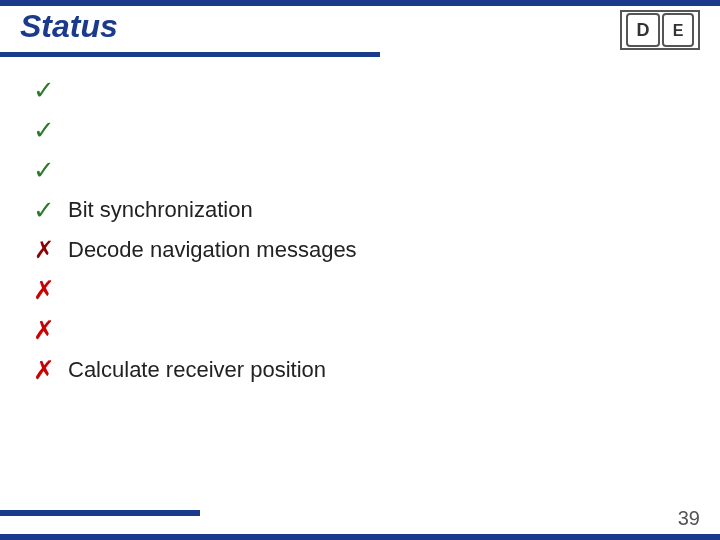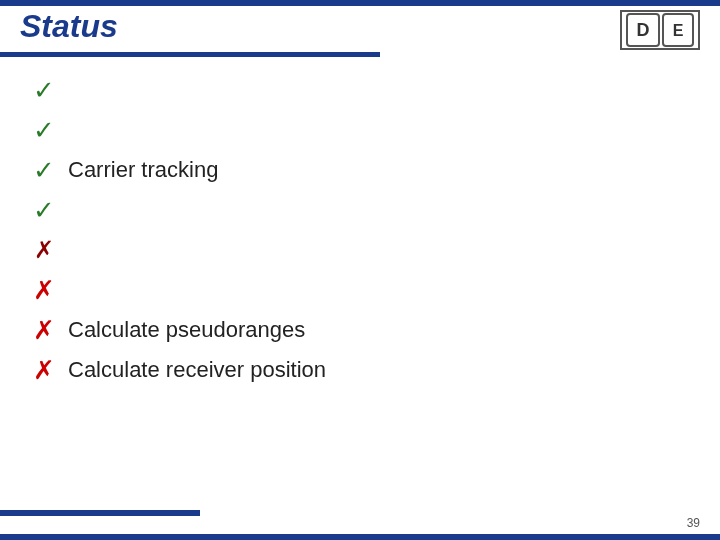--- a/index.html
+++ b/index.html
@@ -140,21 +140,21 @@
     .item-label {
       font-size: 22px;
       color: #222;
     }
 
     
     .page-number {
       position: absolute;
       bottom: 10px;
       right: 20px;
-      font-size: 12px;
+      font-size: 20px;
       color: #555;
       margin-top: 46px;
     }
   </style>
 </head>
 <body>
 
 <div class="slide">
 
   <div class="top-bar"></div>
@@ -179,38 +179,38 @@
     <div class="list-item">
       <span class="check-icon check-green">✓</span>
     </div>
 
     <div class="list-item">
       <span class="check-icon check-green">✓</span>
     </div>
 
     <div class="list-item">
       <span class="check-icon check-green">✓</span>
-      <span class="item-label">Carrier tracking</span>
-    </div>
-
-    <div class="list-item">
-      <span class="check-icon check-green">✓</span>
+    </div>
+
+    <div class="list-item">
+      <span class="check-icon check-green">✓</span>
+      <span class="item-label">Bit synchronization</span>
     </div>
 
     <div class="list-item">
       <span class="check-icon check-partial" style="font-size:24px; color:#8b0000;">✗</span>
+      <span class="item-label">Decode navigation messages</span>
     </div>
 
     <div class="list-item">
       <span class="check-icon check-red">✗</span>
     </div>
 
     <div class="list-item">
       <span class="check-icon check-red">✗</span>
-      <span class="item-label">Calculate pseudoranges</span>
     </div>
 
     <div class="list-item">
       <span class="check-icon check-red">✗</span>
       <span class="item-label">Calculate receiver position</span>
     </div>
 
   </div>
 
   <div class="bottom-accent-bar"></div>

